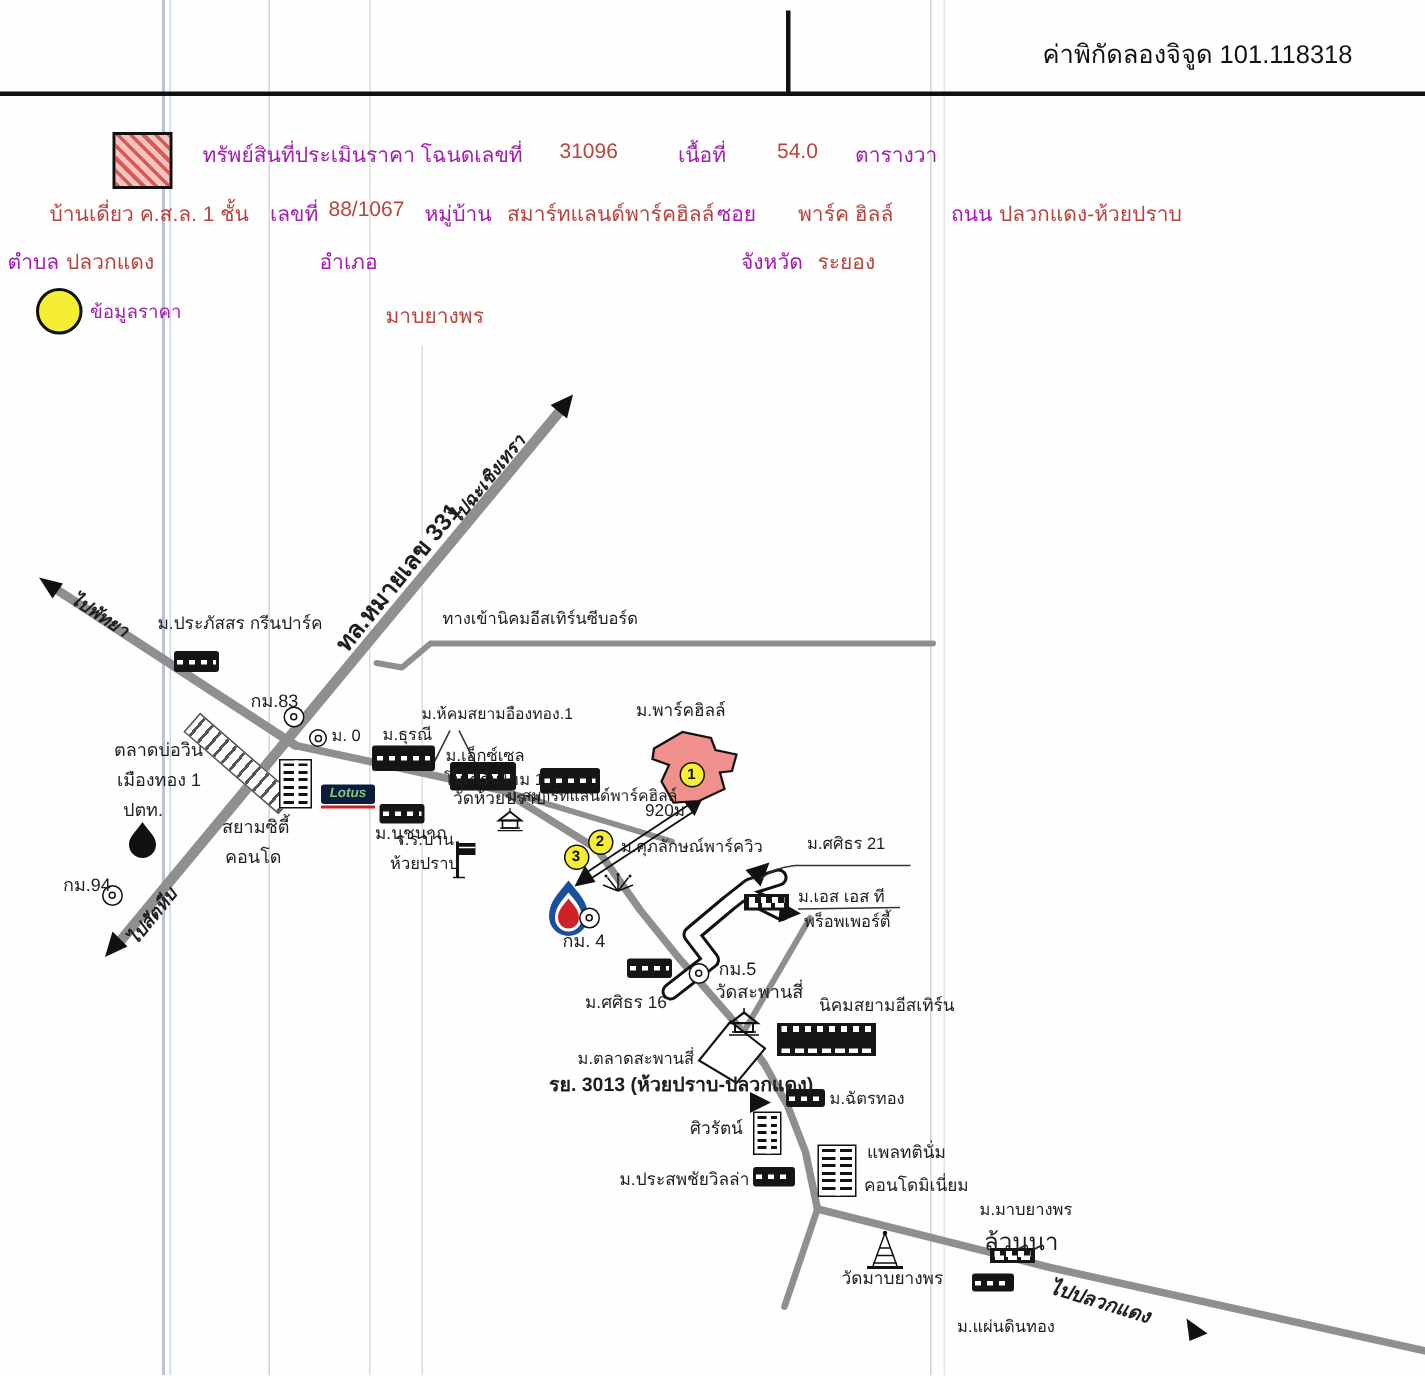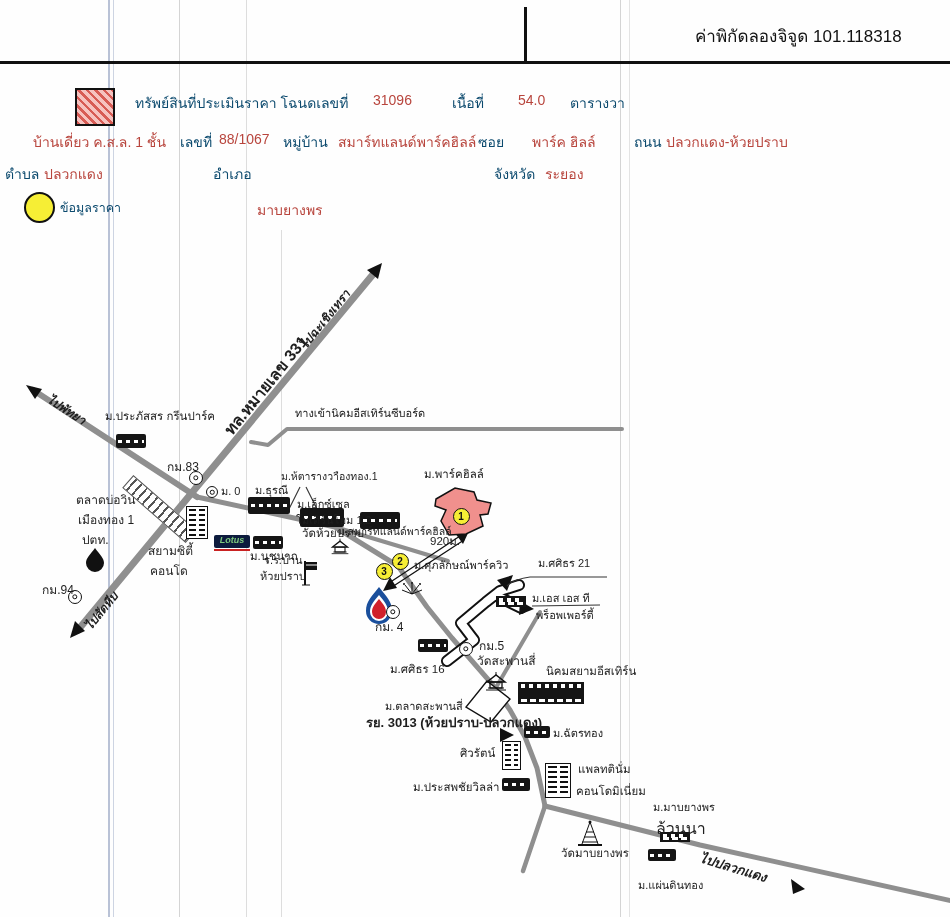--- a/index.html
+++ b/index.html
@@ -10,21 +10,21 @@
   #top-divider{position:absolute;left:524px;top:7px;width:3px;height:55px;background:#111;}
   .coord{position:absolute;font-size:17px;color:#111;}
   #lat{left:140px;top:28px;}
   #lon{left:695px;top:22px;}
   
   .vline{position:absolute;top:0;height:917px;}
   
   #hatch-box{position:absolute;left:75px;top:88px;width:36px;height:34px;border:2px solid #111;
      background:repeating-linear-gradient(45deg,#d85c55 0 2.5px,#f6c3c0 2.5px 6px);}
   .seg{position:absolute;font-size:14px;white-space:nowrap;}
-  .seg.blk{color:#0c4a6e;}
+  .seg.blk{color:#a21caf;}
   .seg.red{color:#b8453d;}
   #price-circle{position:absolute;left:24px;top:192px;width:27px;height:27px;border-radius:50%;
      background:#f6ee35;border:2px solid #111;}
   
   #roads-svg{position:absolute;left:0;top:0;}
   .hatchband{position:absolute;left:151px;top:467px;width:15px;height:82px;background:#fff;
      border:1px solid #555;transform:rotate(-49deg);
      background-image:repeating-linear-gradient(0deg,#555 0 2px,transparent 2px 7px);}
   .mlabel{position:absolute;white-space:nowrap;color:#1e1e1e;line-height:1.1;}
   .marker{position:absolute;width:17px;height:17px;border-radius:50%;background:#f6ee35;
@@ -264,40 +264,40 @@
       </div>
       <div class="icon km" style="left: 206px; top: 486px; width: 12px; height: 12px;">
         <i class="dot"></i>
       </div>
       <div class="icon km" style="left: 386px; top: 605px; width: 14px; height: 14px;">
         <i class="dot"></i>
       </div>
       <div class="icon km" style="left: 459px; top: 642px; width: 14px; height: 14px;">
         <i class="dot"></i>
       </div>
-      <div class="icon lotus" style="left: 214px; top: 523px; width: 36px; height: 13px; margin-top: 12px;">
+      <div class="icon lotus" style="left: 214px; top: 523px; width: 36px; height: 13px;">
         <i class="lt">Lotus</i>
         <i class="rb"></i>
       </div>
     </div>
   <div id="label-layer">
       <span class="mlabel" style="left: 48px; top: 392px; font-size: 12px; font-weight: bold; font-style: italic; transform: rotate(33deg); transform-origin: 0px 50%;">ไปพัทยา</span>
       <span class="mlabel" style="left: 105px; top: 410px; font-size: 11.5px;">ม.ประภัสสร กรีนปาร์ค</span>
       <span class="mlabel" style="left: 228px; top: 424px; font-size: 16px; font-weight: bold; transform: rotate(-51deg); transform-origin: 0px 50%;">ทล.หมายเลข 331</span>
       <span class="mlabel" style="left: 303px; top: 341px; font-size: 12px; font-weight: bold; font-style: italic; transform: rotate(-51deg); transform-origin: 0px 50%;">ไปฉะเชิงเทรา</span>
       <span class="mlabel" style="left: 295px; top: 407px; font-size: 11px;">ทางเข้านิคมอีสเทิร์นซีบอร์ด</span>
       <span class="mlabel" style="left: 167px; top: 461px; font-size: 12px;">กม.83</span>
       <span class="mlabel" style="left: 76px; top: 494px; font-size: 12px;">ตลาดบ่อวิน</span>
       <span class="mlabel" style="left: 78px; top: 514px; font-size: 12px;">เมืองทอง 1</span>
       <span class="mlabel" style="left: 82px; top: 534px; font-size: 12px;">ปตท.</span>
       <span class="mlabel" style="left: 42px; top: 584px; font-size: 12px;">กม.94</span>
       <span class="mlabel" style="left: 88px; top: 622px; font-size: 12px; font-weight: bold; font-style: italic; transform: rotate(-51deg); transform-origin: 0px 50%;">ไปสัตหีบ</span>
       <span class="mlabel" style="left: 221px; top: 485px; font-size: 11px;">ม. 0</span>
       <span class="mlabel" style="left: 255px; top: 484px; font-size: 11px;">ม.ธุรณี</span>
-      <span class="mlabel" style="left: 281px; top: 471px; font-size: 10.5px;">ม.ห้ตารางวาืองทอง.1</span>
+      <span class="mlabel" style="left: 281px; top: 471px; font-size: 10.5px;">ม.ห้คมสยามอืองทอง.1</span>
       <span class="mlabel" style="left: 297px; top: 498px; font-size: 11px;">ม.เอ็กซ์เซล</span>
       <span class="mlabel" style="left: 296px; top: 514px; font-size: 11px;">โมเดิร์นโฮม 1,2</span>
       <span class="mlabel" style="left: 302px; top: 527px; font-size: 11.5px;">วัดห้วยปราบ</span>
       <span class="mlabel" style="left: 148px; top: 545px; font-size: 12px;">สยามซิตี้</span>
       <span class="mlabel" style="left: 150px; top: 565px; font-size: 12px;">คอนโด</span>
       <span class="mlabel" style="left: 250px; top: 550px; font-size: 11.5px;">ม.นุชนาถ</span>
       <span class="mlabel" style="left: 264px; top: 554px; font-size: 11px;">ร.ร.บ้าน</span>
       <span class="mlabel" style="left: 260px; top: 570px; font-size: 11px;">ห้วยปราบ</span>
       <span class="mlabel" style="left: 424px; top: 468px; font-size: 11.5px;">ม.พาร์คฮิลล์</span>
       <span class="mlabel" style="left: 338px; top: 526px; font-size: 10.5px;">ม.สมาร์ทแลนด์พาร์คฮิลล์</span>

